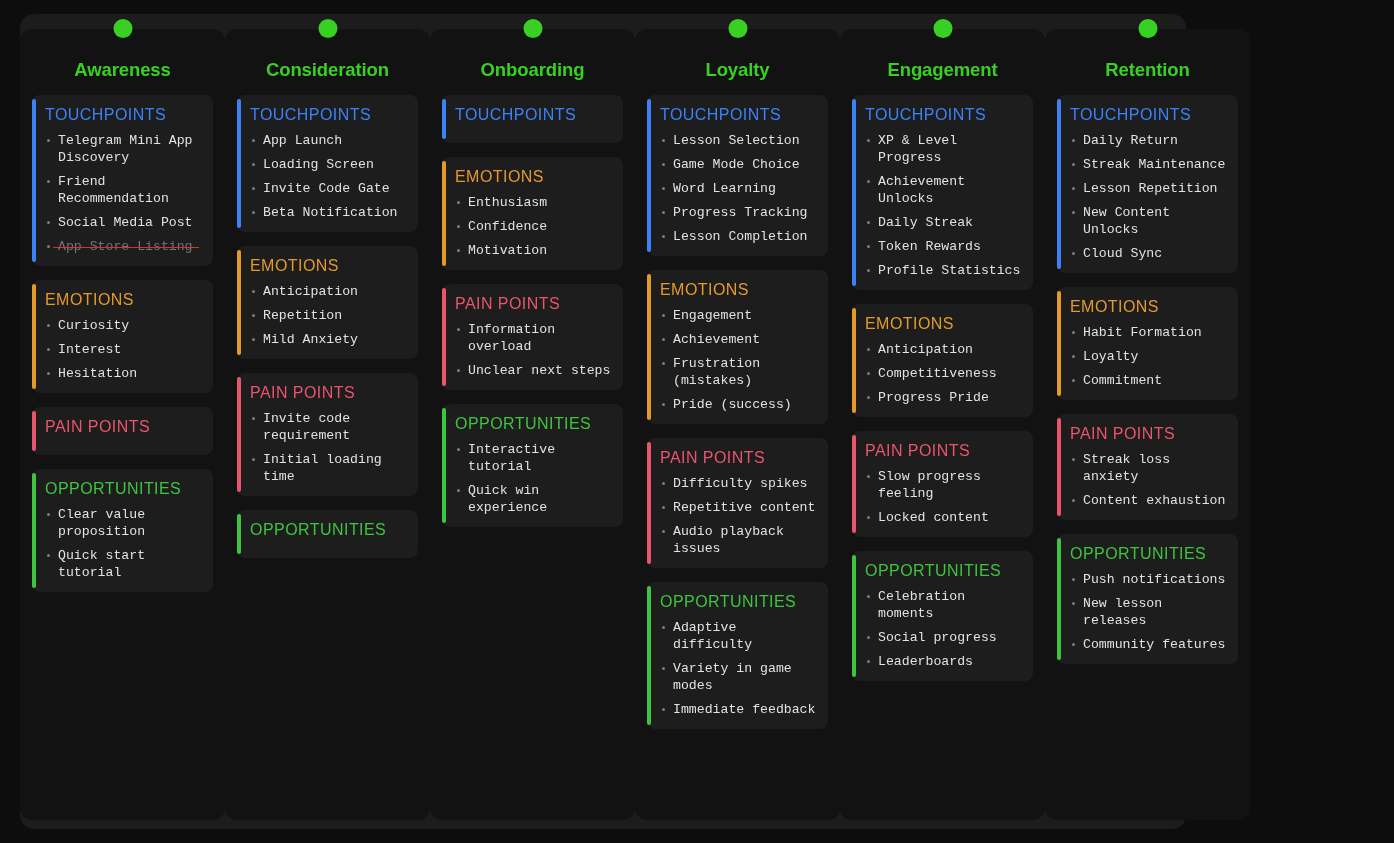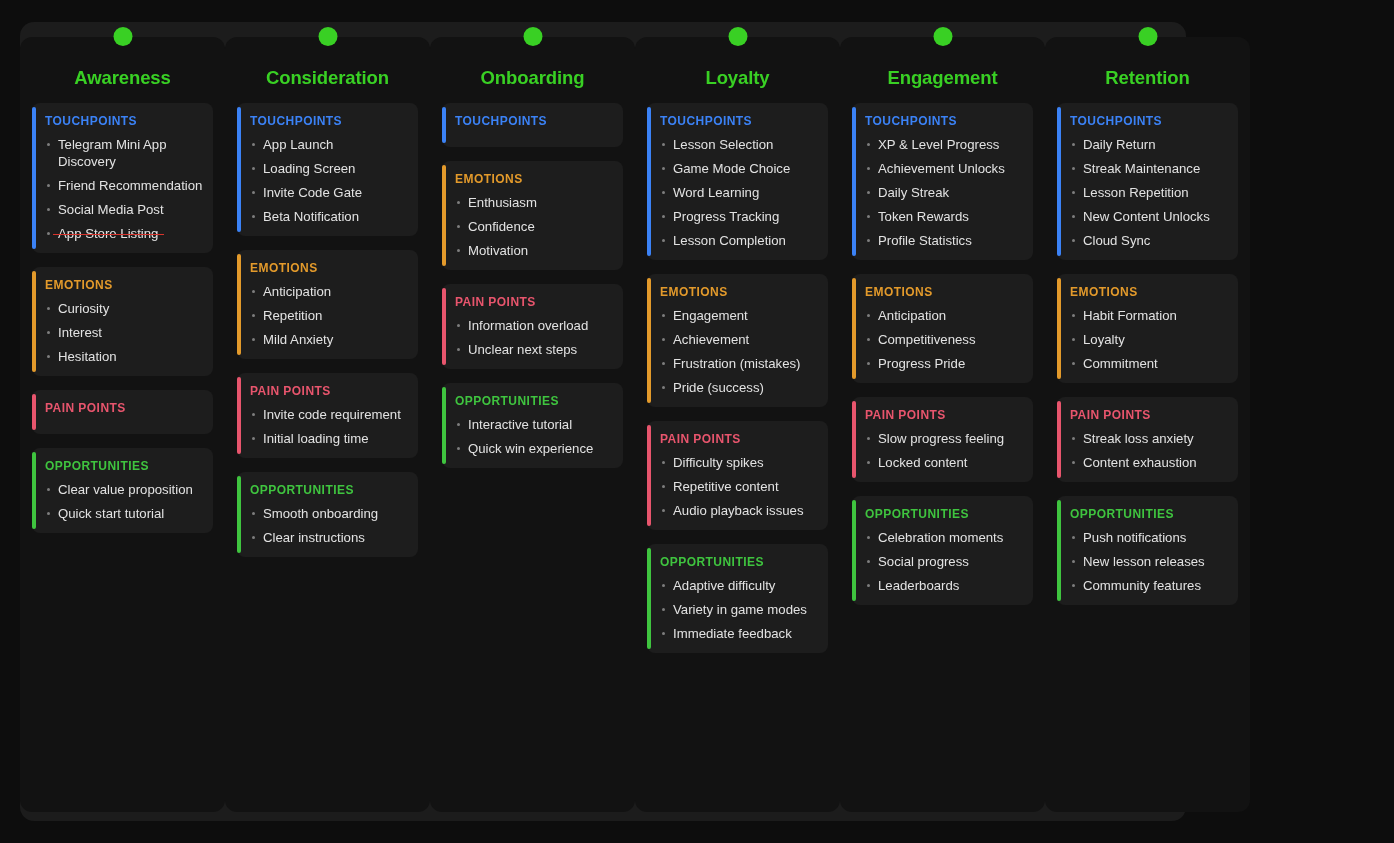--- a/index.html
+++ b/index.html
@@ -10,21 +10,21 @@
     background: #0d0d0d;
     font-family: "Liberation Sans", sans-serif;
     overflow: hidden;
   }
 
   #board {
     position: relative;
     width: 1206px;
     height: 843px;
     background: #0d0d0d;
-    padding: 22px 20px;
+    padding: 14px 20px;
   }
 
   #panel {
     position: relative;
     width: 100%;
     height: 100%;
     background: #1c1c1c;
     border-radius: 14px;
     display: flex;
     gap: 0px;
@@ -79,28 +79,28 @@
     position: absolute;
     left: 0;
     top: 4px;
     bottom: 4px;
     width: 3.5px;
     border-radius: 3px;
     background: var(--accent);
   }
 
   .section-title {
-    font-size: 12px;
-    font-weight: bold;
+    font-size: 16px;
+    font-weight: normal;
     letter-spacing: 0.45px;
     color: var(--accent);
     margin-bottom: 8px;
   }
 
-  ul.items { list-style: none; }
+  ul.items { list-style: none; font-family: Liberation Mono, monospace; }
 
   ul.items li {
     position: relative;
     color: #e2e2e2;
     font-size: 13.2px;
     line-height: 17px;
     padding-left: 13px;
     margin-bottom: 7px;
   }
 
@@ -112,21 +112,21 @@
     left: 2px;
     top: 7px;
     width: 3px;
     height: 3px;
     border-radius: 50%;
     background: #7e7e7e;
   }
 
   li.struck > span.txt {
     position: relative;
-    color: #e5e5e5;
+    color: #737373;
     display: inline-block;
   }
 
   li.struck > span.txt::after {
     content: "";
     position: absolute;
     left: -5px;
     right: -6px;
     top: 50%;
     height: 1.6px;
@@ -193,24 +193,20 @@
         </div>
         <div class="section" style="--accent: #e8556d;">
           <div class="section-title">PAIN POINTS</div>
           <ul class="items">
             <li><span class="txt">Invite code requirement</span></li>
             <li><span class="txt">Initial loading time</span></li>
           </ul>
         </div>
         <div class="section" style="--accent: #3fc43f;">
           <div class="section-title">OPPORTUNITIES</div>
-          <ul class="items">
-            <li><span class="txt">Smooth onboarding</span></li>
-            <li><span class="txt">Clear instructions</span></li>
-          </ul>
         </div>
       </div>
       <div class="stage-col">
         <div class="stage-dot"></div>
         <div class="stage-title">Onboarding</div>
         <div class="section" style="--accent: #3b82f6;">
           <div class="section-title">TOUCHPOINTS</div>
         </div>
         <div class="section" style="--accent: #e39a2b;">
           <div class="section-title">EMOTIONS</div>

